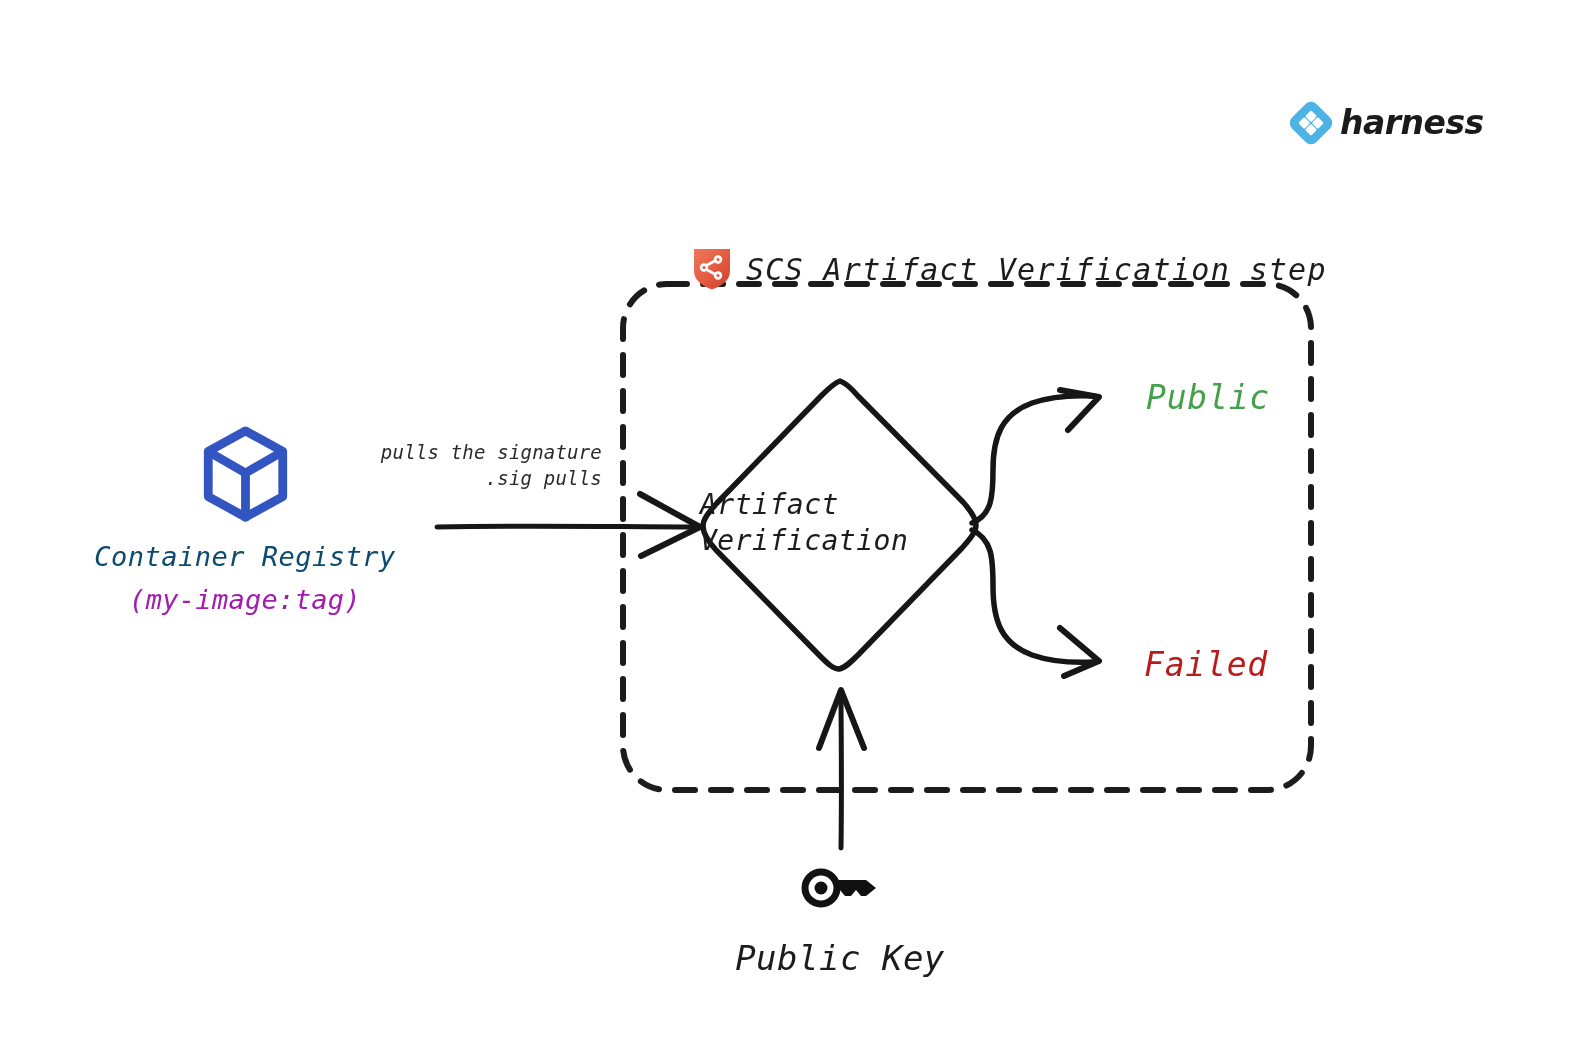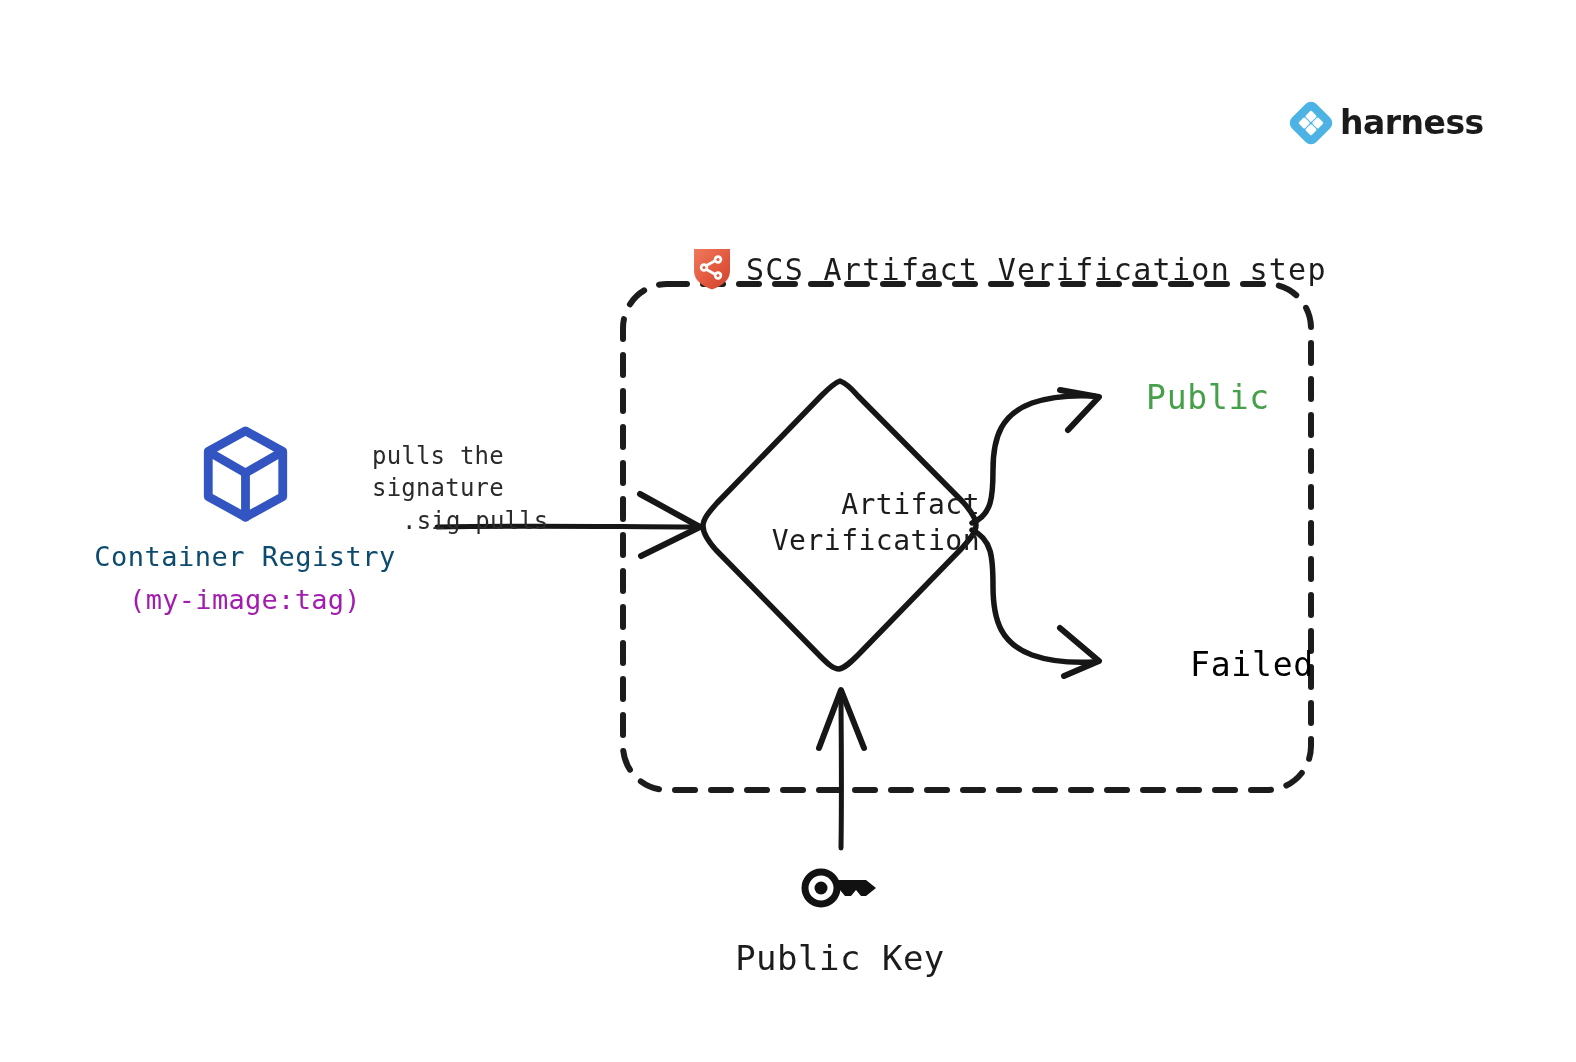--- a/index.html
+++ b/index.html
@@ -10,20 +10,21 @@
   body {
     font-family: "DejaVu Sans Mono", monospace;
     -webkit-font-smoothing: antialiased;
   }
   #canvas {
     position: relative;
     width: 1576px;
     height: 1062px;
     background: #ffffff;
     overflow: hidden;
+    font-style: italic;
   }
   .abs { position: absolute; }
 
   
   #brand-logo {
     left: 1288px;
     top: 100px;
     display: flex;
     align-items: center;
     gap: 6px;
@@ -77,48 +78,48 @@
     color: #a21caf;
     letter-spacing: 0.3px;
     white-space: nowrap;
   }
 
   
   #edge-annotation {
     left: 372px;
     top: 440px;
     width: 230px;
-    text-align: left;
-    font-size: 24px;
+    text-align: right;
+    font-size: 19px;
     color: #2a2a2a;
     line-height: 1.35;
     letter-spacing: 0.2px;
   }
   #edge-annotation .line2 { padding-left: 30px; }
 
   
   #decision-label {
     left: 700px;
     top: 487px;
     width: 280px;
-    text-align: right;
+    text-align: left;
     font-size: 28px;
     color: #1c1c1c;
     line-height: 1.3;
     letter-spacing: 0.5px;
   }
 
   
   .outcome {
     font-size: 33px;
     letter-spacing: 0.8px;
     white-space: nowrap;
   }
   #outcome-passed { left: 1146px; top: 378px; color: #45a04a; }
-  #outcome-failed { left: 1190px; top: 645px; color: #000000; }
+  #outcome-failed { left: 1144px; top: 645px; color: #b91c1c; }
 
   
   #public-key-node {
     left: 700px;
     top: 860px;
     width: 280px;
     text-align: center;
   }
   #public-key-node .key { width: 80px; height: 56px; display: block; margin: 0 auto; }
   #public-key-node .label {

